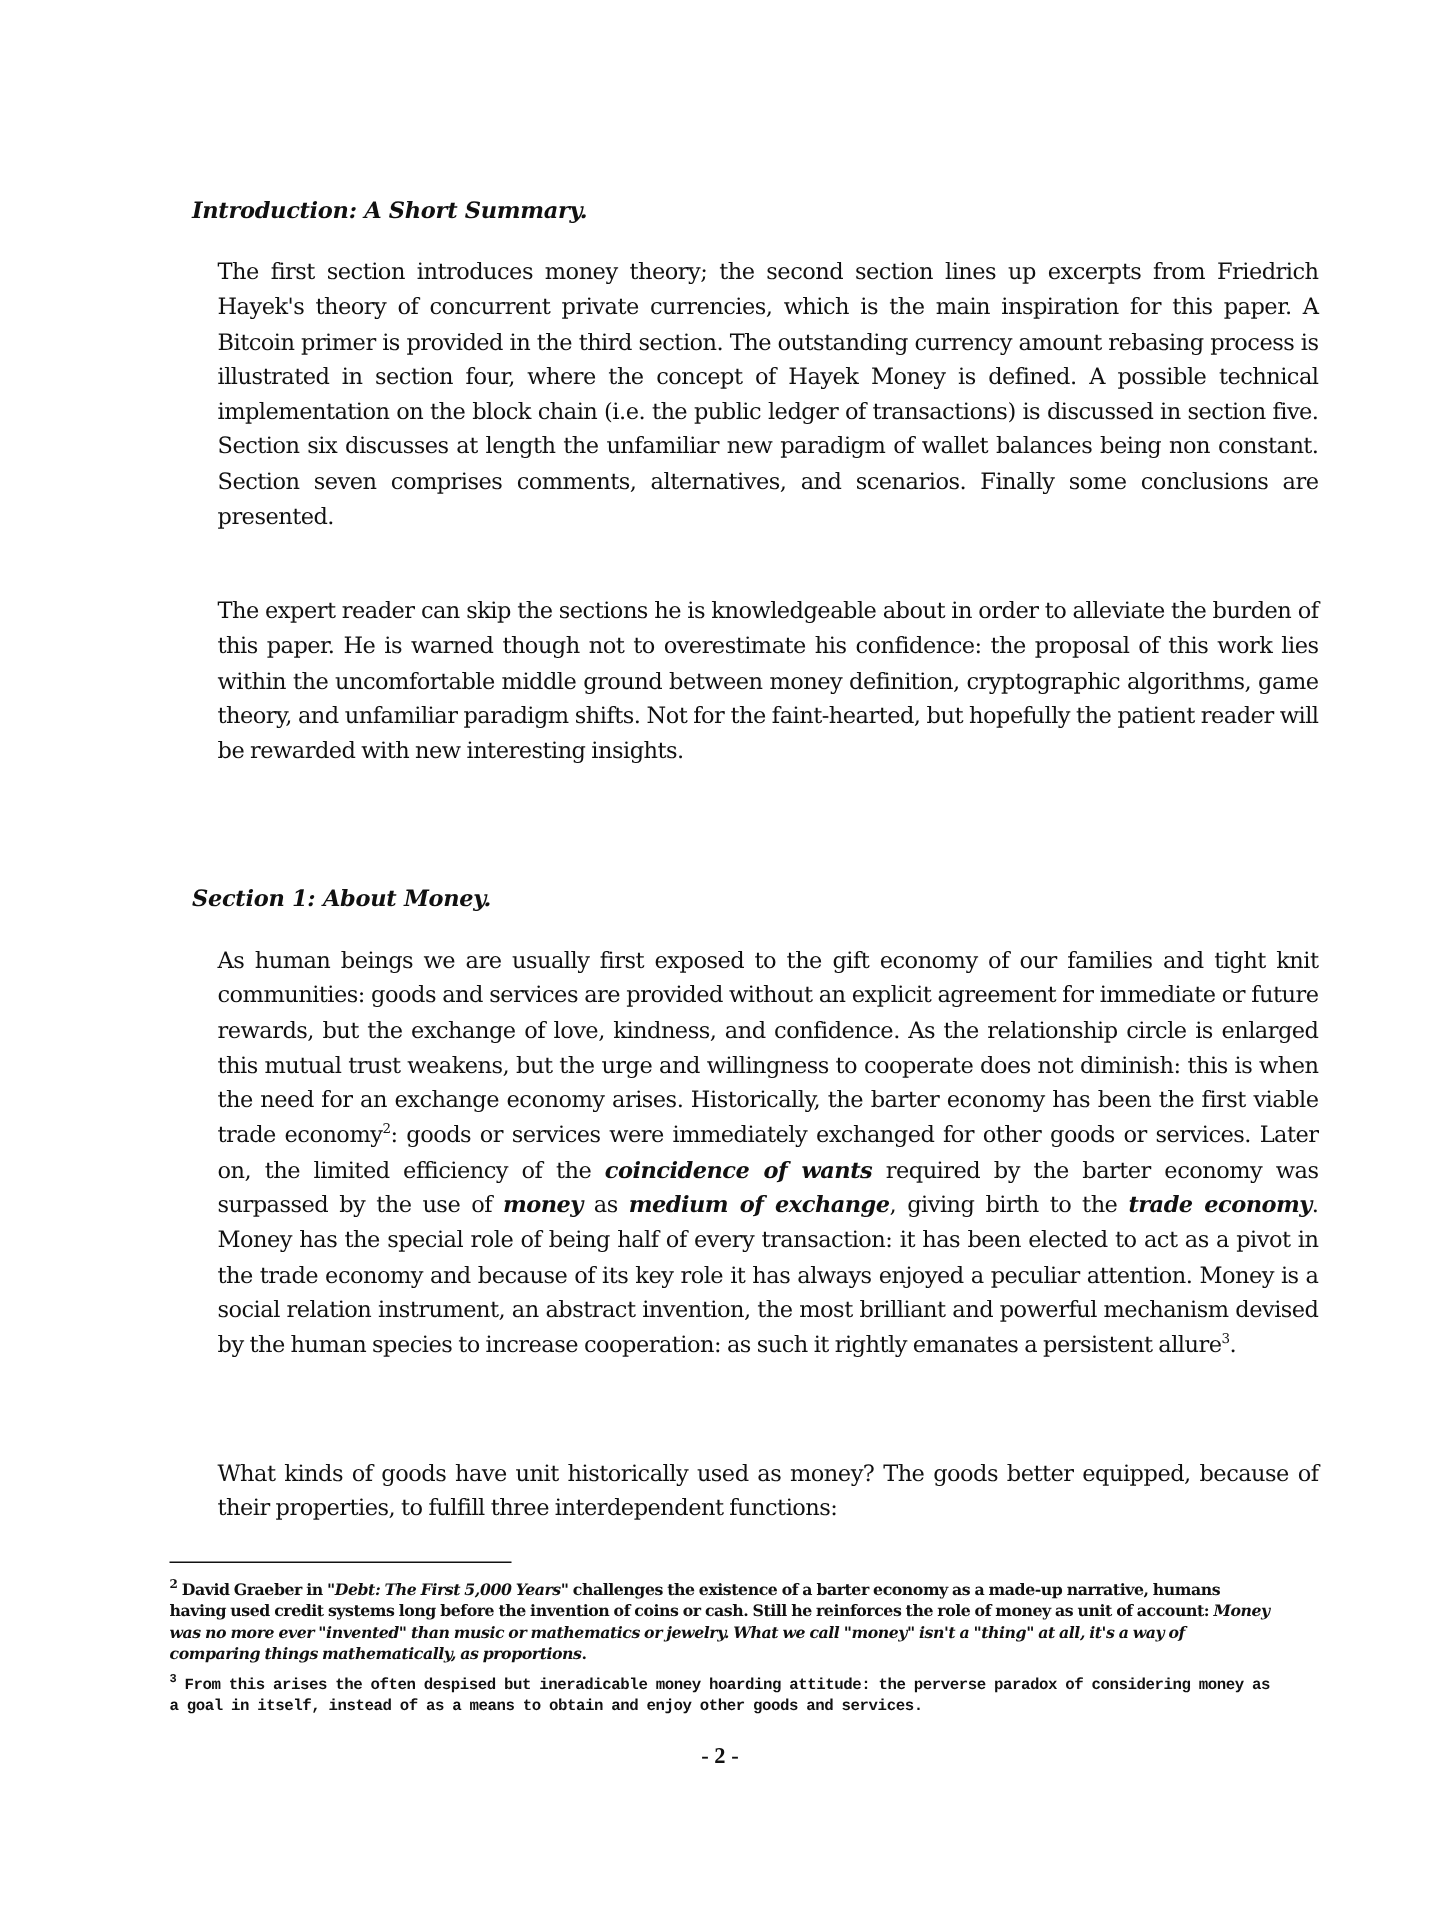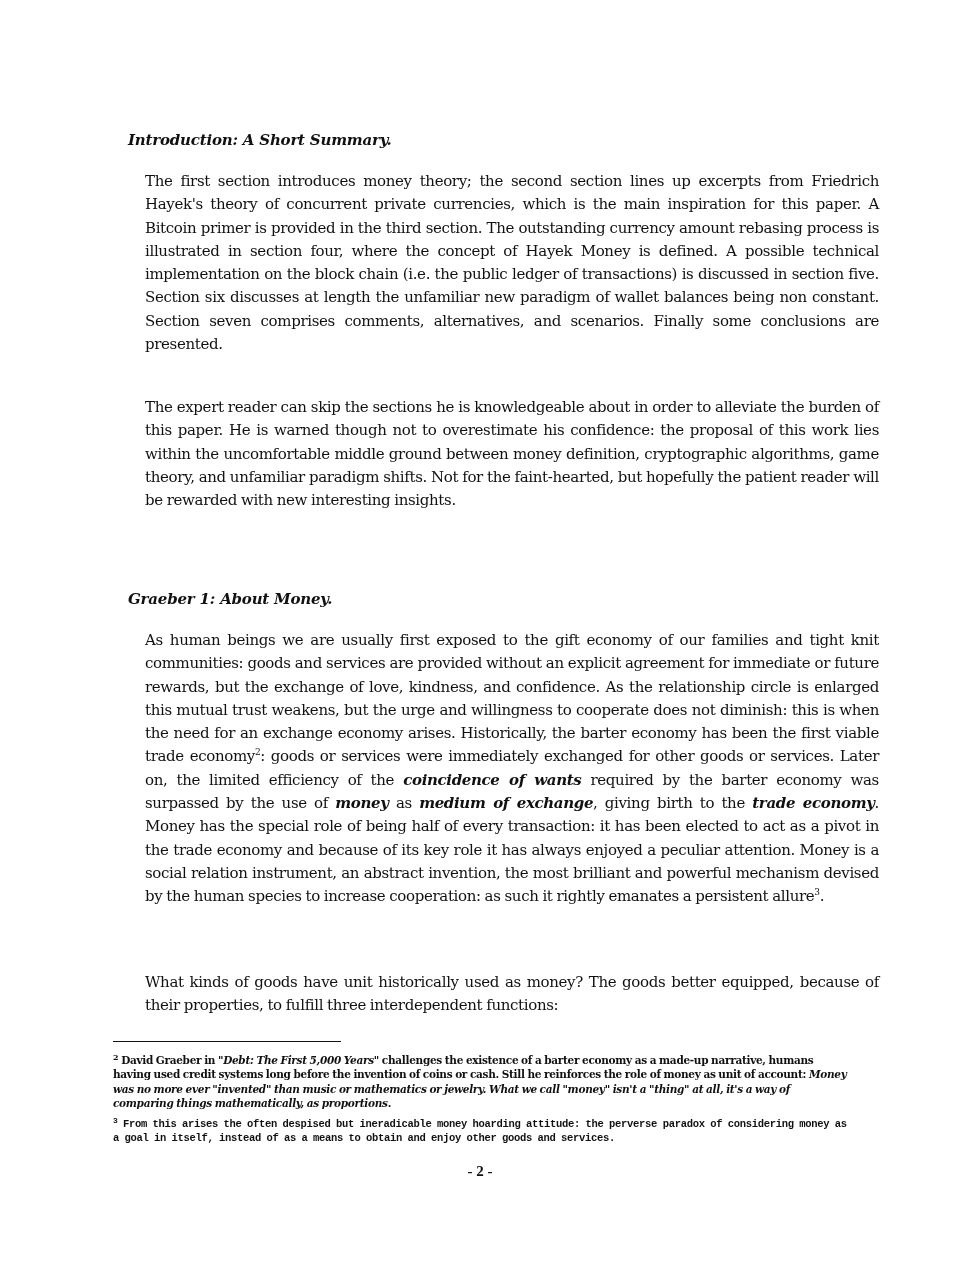--- a/index.html
+++ b/index.html
@@ -84,21 +84,21 @@
 <body>
 
 <div class="page">
 
   <div class="heading" style="top:131px;">Introduction: A Short Summary.</div>
 
   <div class="para" style="top:170px;">The first section introduces money theory; the second section lines up excerpts from Friedrich Hayek's theory of concurrent private currencies, which is the main inspiration for this paper. A Bitcoin primer is provided in the third section. The outstanding currency amount rebasing process is illustrated in section four, where the concept of Hayek Money is defined. A possible technical implementation on the block chain (i.e. the public ledger of transactions) is discussed in section five. Section six discusses at length the unfamiliar new paradigm of wallet balances being non constant. Section seven comprises comments, alternatives, and scenarios. Finally some conclusions are presented.</div>
 
   <div class="para" style="top:396px;">The expert reader can skip the sections he is knowledgeable about in order to alleviate the burden of this paper. He is warned though not to overestimate his confidence: the proposal of this work lies within the uncomfortable middle ground between money definition, cryptographic algorithms, game theory, and unfamiliar paradigm shifts. Not for the faint-hearted, but hopefully the patient reader will be rewarded with new interesting insights.</div>
 
-  <div class="heading" style="top:590px;">Graeber 1: About Money.</div>
+  <div class="heading" style="top:590px;">Section 1: About Money.</div>
 
   <div class="para" style="top:629px;">
     <span class="seg">As human beings we are usually first exposed to the gift economy of our families and tight knit communities: goods and services are provided without an explicit agreement for immediate or future rewards, but the exchange of love, kindness, and confidence. As the relationship circle is enlarged this mutual trust weakens, but the urge and willingness to cooperate does not diminish: this is when the need for an exchange economy arises. Historically, the barter economy has been the first viable trade economy</span><sup>2</sup><span class="seg">: goods or services were immediately exchanged for other goods or services. Later on, the limited efficiency of the </span><em>coincidence of wants</em><span class="seg"> required by the barter economy was surpassed by the use of </span><em>money</em><span class="seg"> as </span><em>medium of exchange</em><span class="seg">, giving birth to the </span><em>trade economy</em><span class="seg">. Money has the special role of being half of every transaction: it has been elected to act as a pivot in the trade economy and because of its key role it has always enjoyed a peculiar attention. Money is a social relation instrument, an abstract invention, the most brilliant and powerful mechanism devised by the human species to increase cooperation: as such it rightly emanates a persistent allure</span><sup>3</sup><span class="seg">.</span>
   </div>
 
   <div class="para" style="top:971px;">What kinds of goods have unit historically used as money? The goods better equipped, because of their properties, to fulfill three interdependent functions:</div>
 
   <div class="rule"></div>
 
   <div class="foot" style="top:1053px;">

